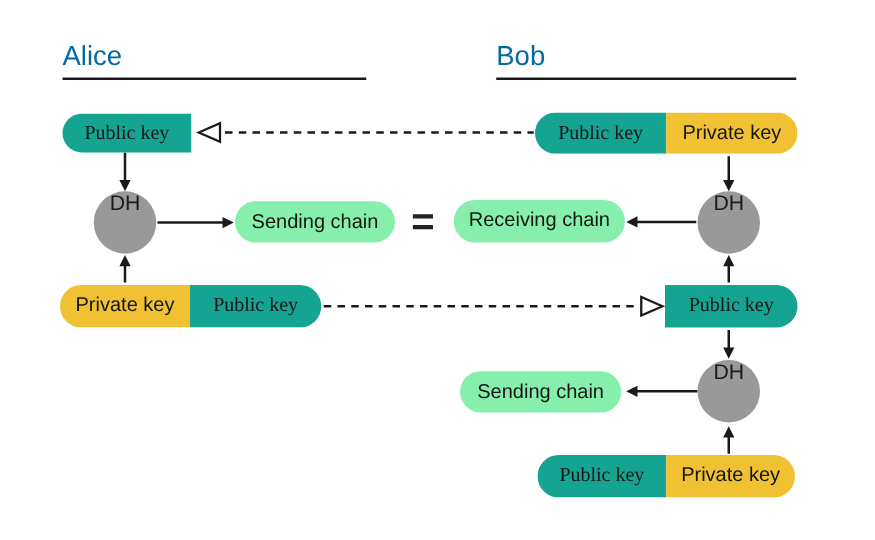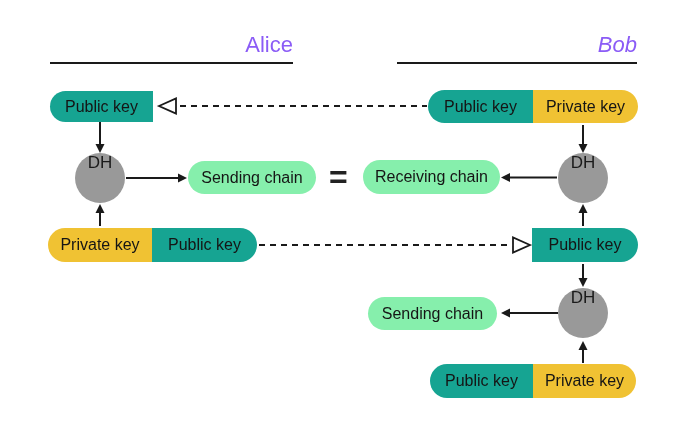--- a/index.html
+++ b/index.html
@@ -7,23 +7,23 @@
     position: relative;
     width: 700px;
     height: 432px;
     background: #ffffff;
     font-family: "Liberation Sans", sans-serif;
     color: #1a1a1a;
     overflow: hidden;
   }
   .header {
     position: absolute;
-    text-align: right;
+    text-align: left;
     font-size: 22px;
-    color: #8b5cf6;
+    color: #0369a1;
     border-bottom: 2px solid #1a1a1a;
     padding-bottom: 4px;
     line-height: 26px;
   }
   .pill {
     position: absolute;
     display: flex;
     align-items: center;
     justify-content: center;
     font-size: 16px;
@@ -37,21 +37,21 @@
     overflow: hidden;
   }
   .combo .half {
     display: flex;
     align-items: center;
     justify-content: center;
     font-size: 16px;
     color: #151515;
     white-space: nowrap;
   }
-  .teal   { background: #16A492; }
+  .teal   { background: #16A492; font-family: Liberation Serif, serif; }
   .yellow { background: #F0C233; }
   .red    { background: #86efac; }
   .dh-circle {
     position: absolute;
     width: 50px;
     height: 50px;
     border-radius: 50%;
     background: #999999;
     display: flex;
     align-items: flex-start;
@@ -76,21 +76,21 @@
   svg .dashed { stroke: #1a1a1a; stroke-width: 2; fill: none; stroke-dasharray: 6 5; }
   svg .head   { fill: #1a1a1a; stroke: none; }
   svg .hollow { fill: #ffffff; stroke: #1a1a1a; stroke-width: 1.8; }
 </style>
 </head>
 <body>
 
 <div id="stage">
 
   <div class="header" style="left:50px; top:32px; width:243px;">Alice</div>
-  <div class="header" style="left:397px; top:32px; width:240px;font-style:italic;">Bob</div>
+  <div class="header" style="left:397px; top:32px; width:240px;">Bob</div>
 
   <svg class="wires" viewBox="0 0 700 432">
 
     <g>
       <line class="wire" x1="100" y1="122" x2="100" y2="145"></line>
       <polygon class="head" points="95.5,144 104.5,144 100,153"></polygon>
     </g>
 
     <g>
       <line class="wire" x1="126" y1="178" x2="179" y2="178"></line>

